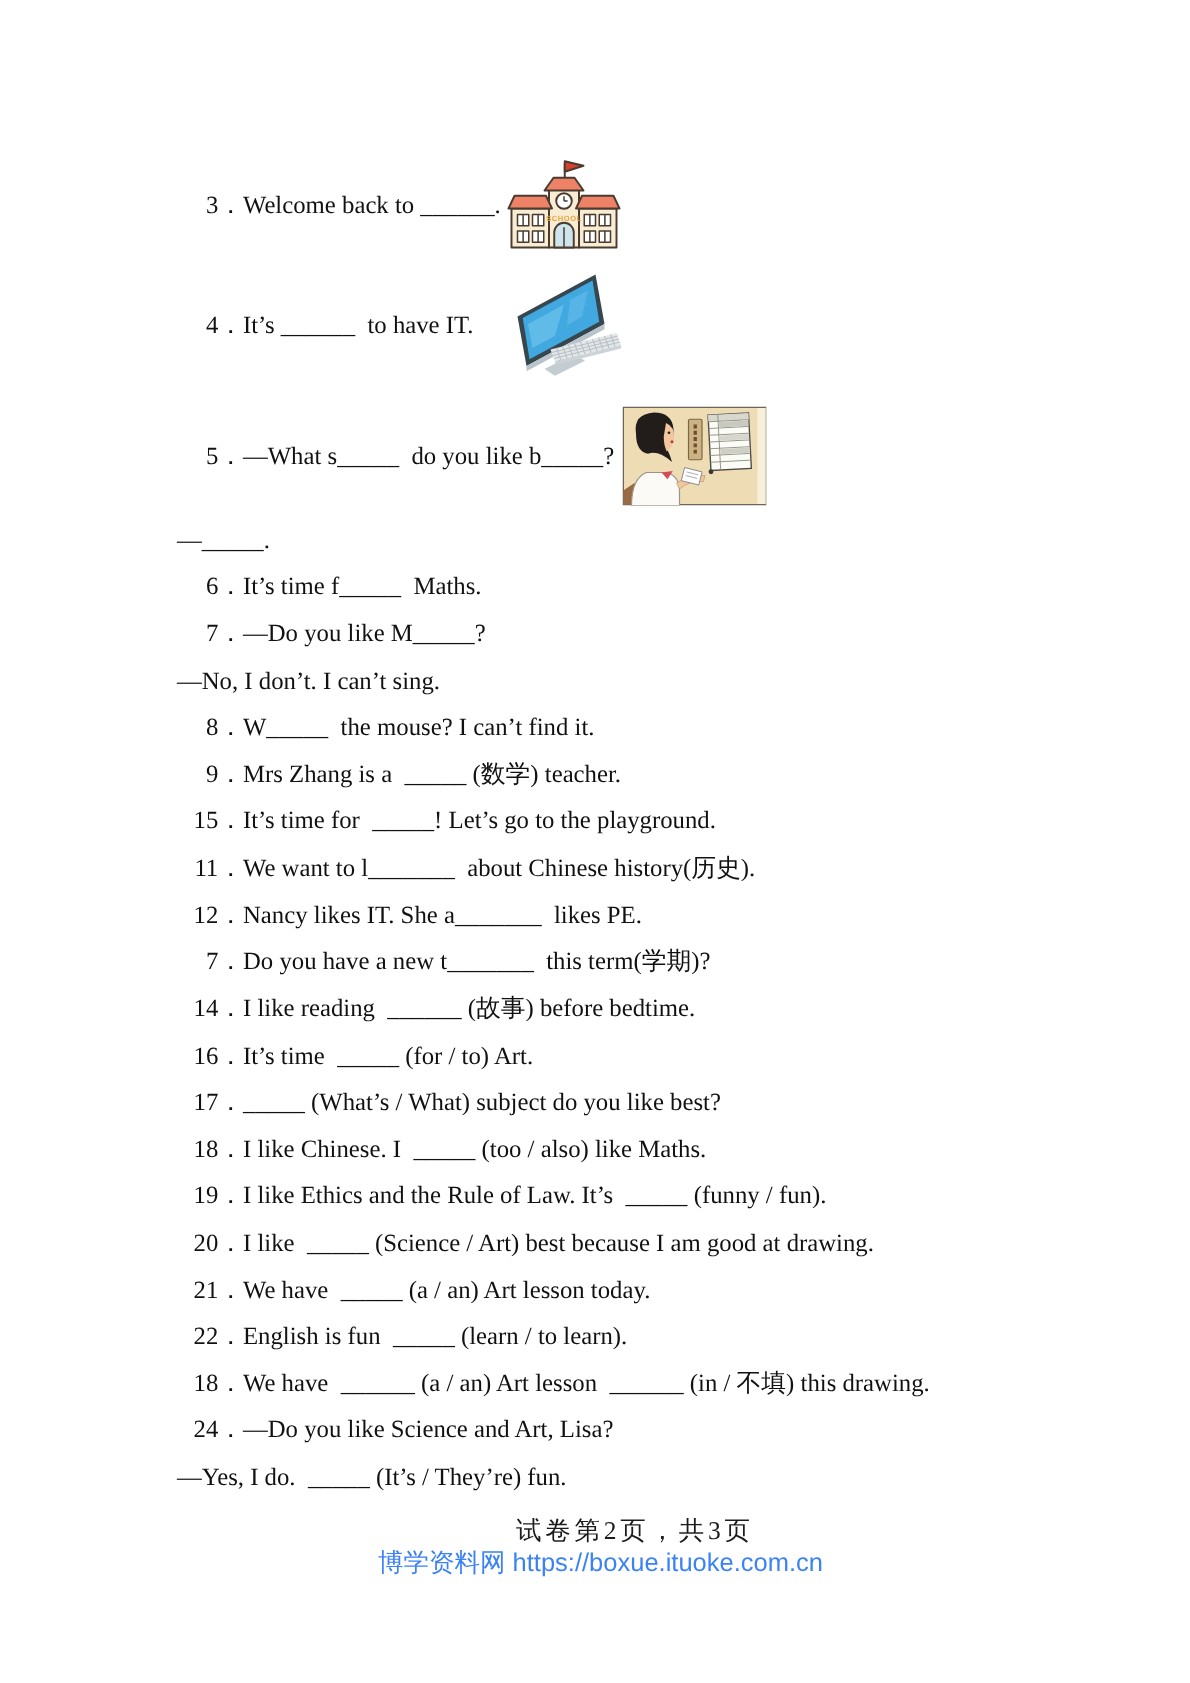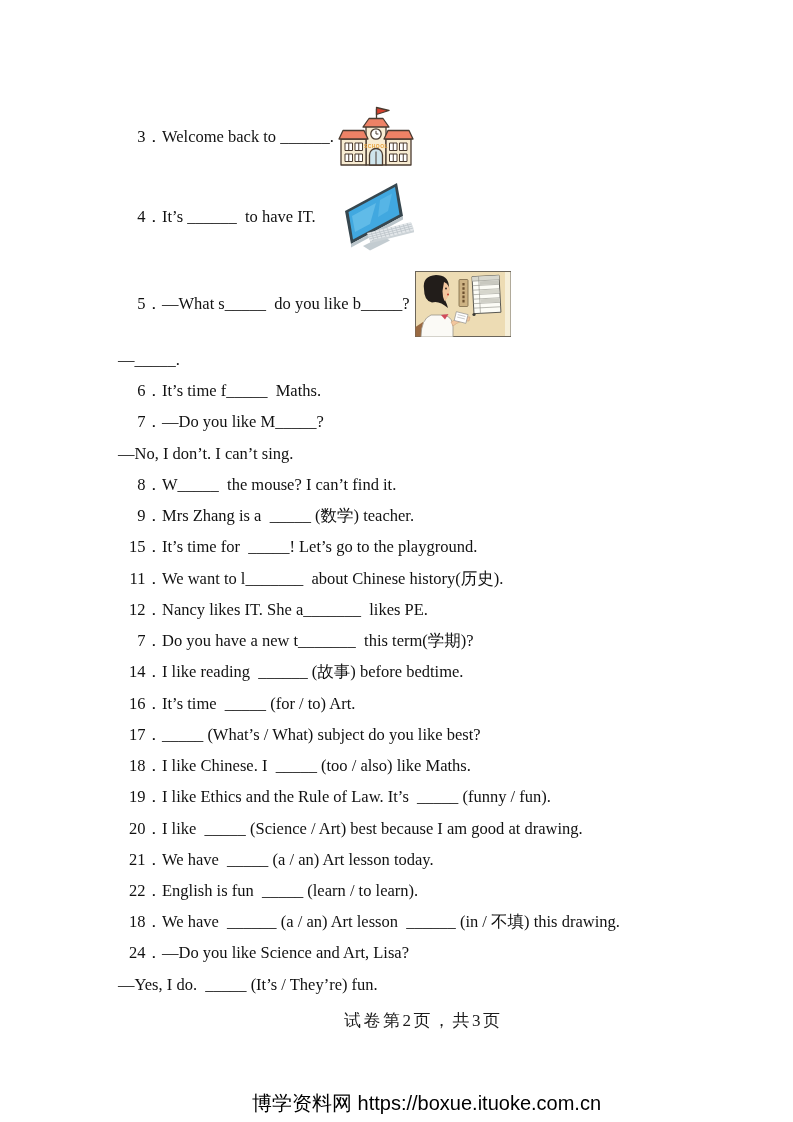--- a/index.html
+++ b/index.html
@@ -16,22 +16,22 @@
   .line .num{display:inline-block;width:44px;text-align:right;white-space:pre;}
   .line.has-img{display:flex;align-items:center;}
   .line.has-img .txt{white-space:pre;text-align:center;}
   .line.img-school{height:64px;}
   .line.img-computer{height:80px;margin-top:8px;}
   .line.img-timetable{height:66px;margin-top:14px;margin-bottom:7px;}
   .line.img-school svg{margin-left:4px;flex:0 0 auto;}
   .line.img-computer svg{margin-left:20px;flex:0 0 auto;}
   .line.img-timetable svg{margin-left:6px;flex:0 0 auto;}
   .watermark{
-    position:absolute;left:252px;top:1090px;z-index:1;
-    font-family:"Liberation Sans", sans-serif;font-size:20px;color:#000000;
+    position:absolute;left:252px;top:1030px;z-index:1;
+    font-family:"Liberation Sans", sans-serif;font-size:17px;color:#3b82f6;
     white-space:nowrap;
   }
   .page-label{
     position:absolute;left:344px;top:1009px;z-index:2;
     font-size:17px;color:#1c1c1c;letter-spacing:2.5px;white-space:nowrap;
   }
 </style>
 </head>
 <body>
 

